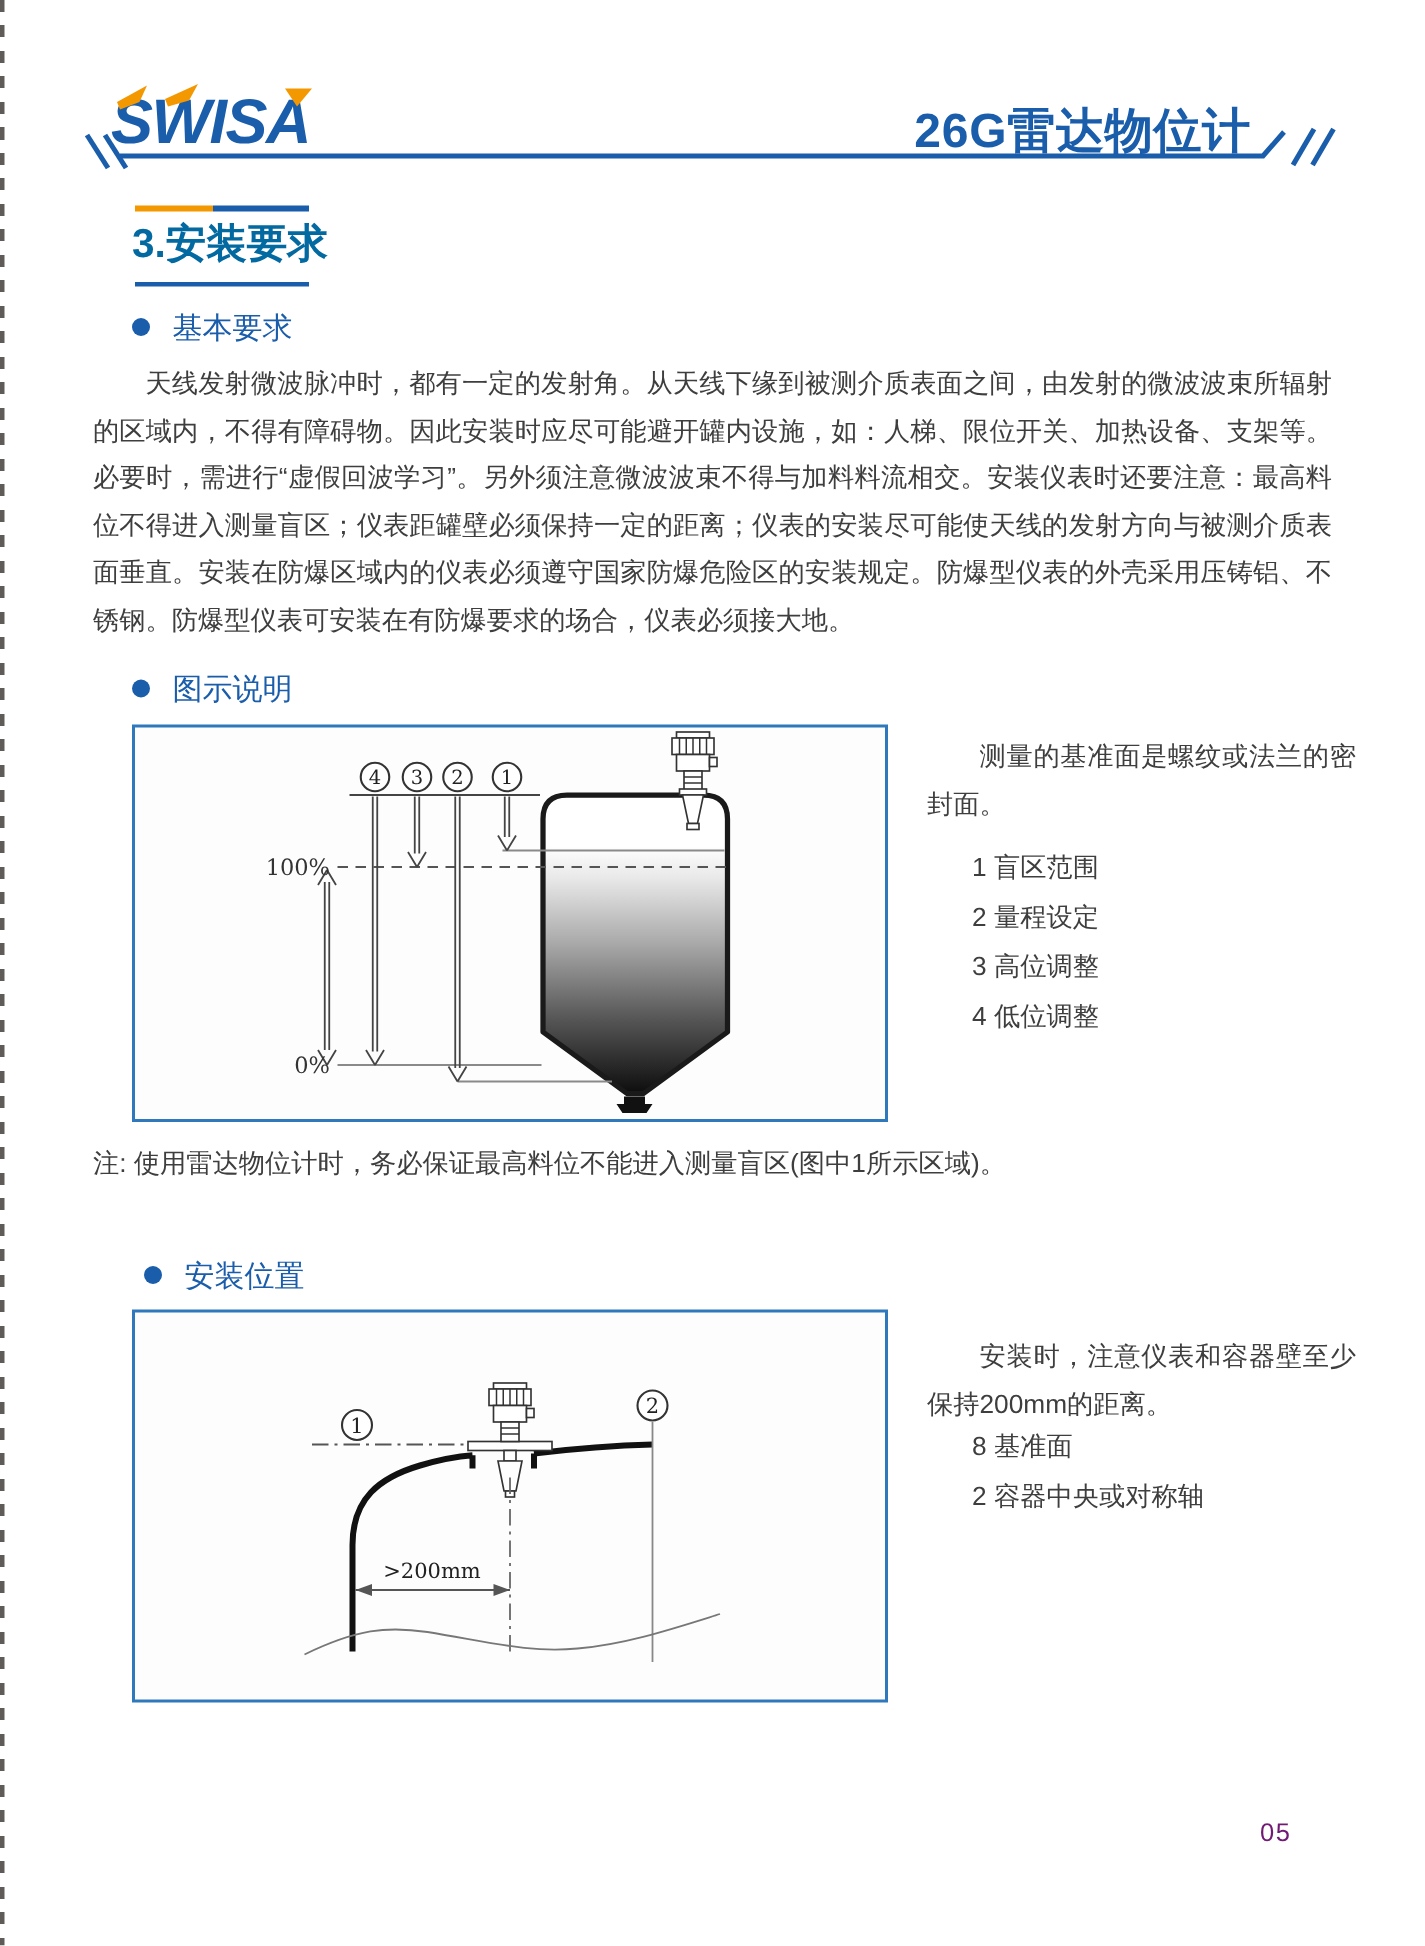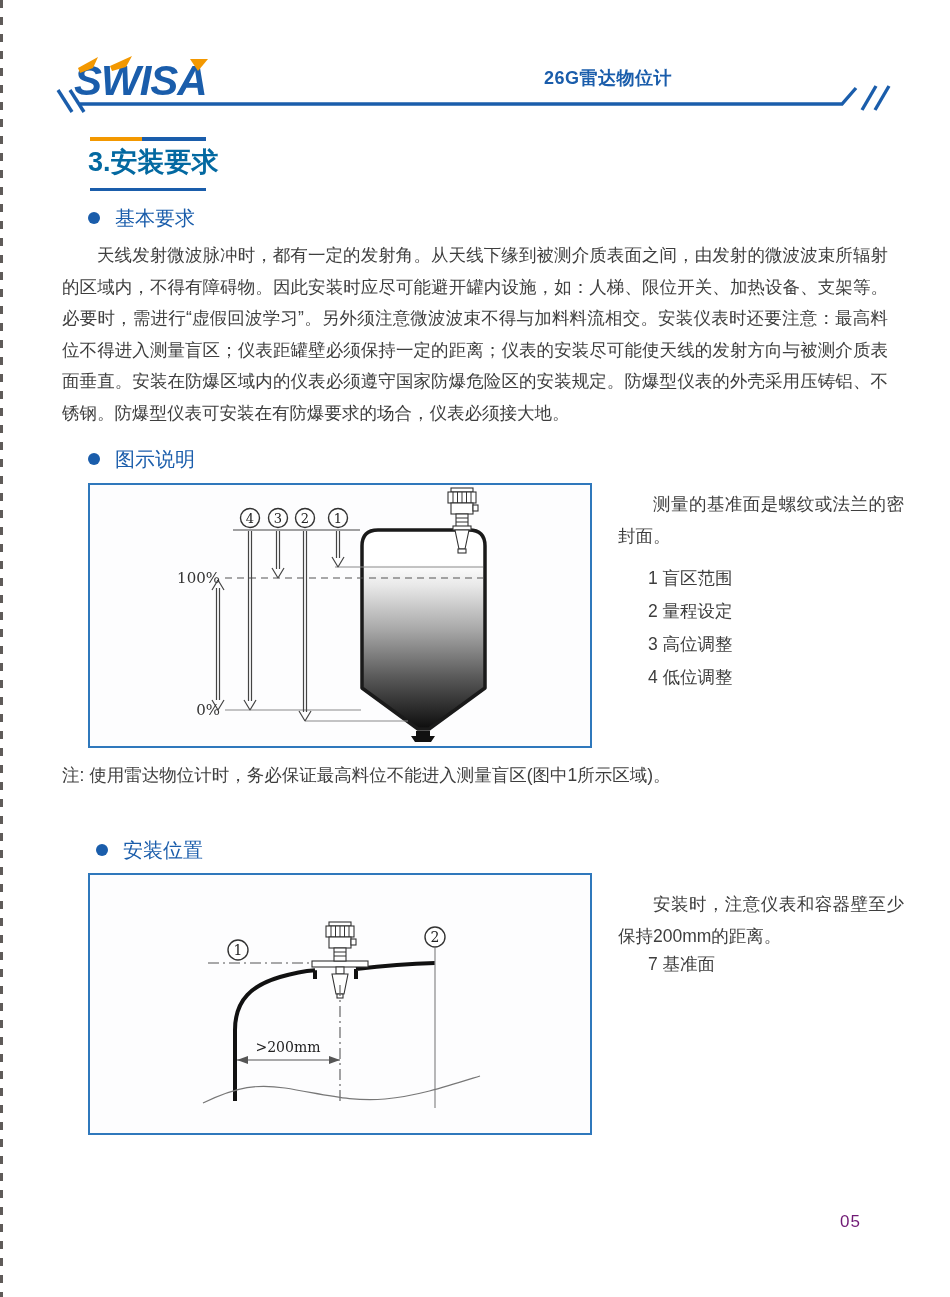--- a/index.html
+++ b/index.html
@@ -7,22 +7,22 @@
     width:950px; height:1297px; position:relative; background:#ffffff;
     font-family:"Liberation Sans","DejaVu Sans",sans-serif;
     overflow:hidden;
   }
   .edge-dashes {
     position:absolute; left:0; top:0; width:3px; height:1297px;
     background:repeating-linear-gradient(to bottom,#5f5b59 0px,#5f5b59 8px,transparent 8px,transparent 17px);
   }
   .logo-svg { position:absolute; left:72px; top:54px; width:175px; height:50px; }
   .product-title {
-    position:absolute; left:544px; top:66px; width:318px; text-align:left;
-    font-size:18px; font-weight:bold; color:#1a5dab; letter-spacing:0.5px;
+    position:absolute; left:516px; top:66px; width:318px; text-align:right;
+    font-size:32px; font-weight:bold; color:#1a5dab; letter-spacing:0.5px;
   }
   .header-rule { position:absolute; left:30px; top:78px; width:890px; height:40px; }
   .title-topbar {
     position:absolute; left:90px; top:137px; width:116px; height:4px;
     background:linear-gradient(to right,#f39800 0,#f39800 52px,#1a5dab 52px,#1a5dab 100%);
   }
   .section-title {
     position:absolute; left:88px; top:144px;
     font-size:27px; font-weight:bold; color:#0369a1;
   }
@@ -210,16 +210,17 @@
       <polygon points="250,185 239,181 239,189" fill="#555"></polygon>
       <text class="dg-serif" x="198" y="177" text-anchor="middle" font-size="14" fill="#222">&gt;200mm</text>
     </g>
 
     <path d="M113 228 C148 211 168 209 195 213 C238 220 263 227 295 224 C328 221 358 211 390 201" fill="none" stroke="#777" stroke-width="1.2"></path>
   </svg>
 </div>
 
 <div class="side-desc sd-2">安装时，注意仪表和容器壁至少保持200mm的距离。</div>
 <div class="legend lg-2">
-  <div>7 基准面</div>
+  <div>8 基准面</div>
+  <div>2 容器中央或对称轴</div>
 </div>
 
 <div class="page-number">05</div>
 
 </body></html>

